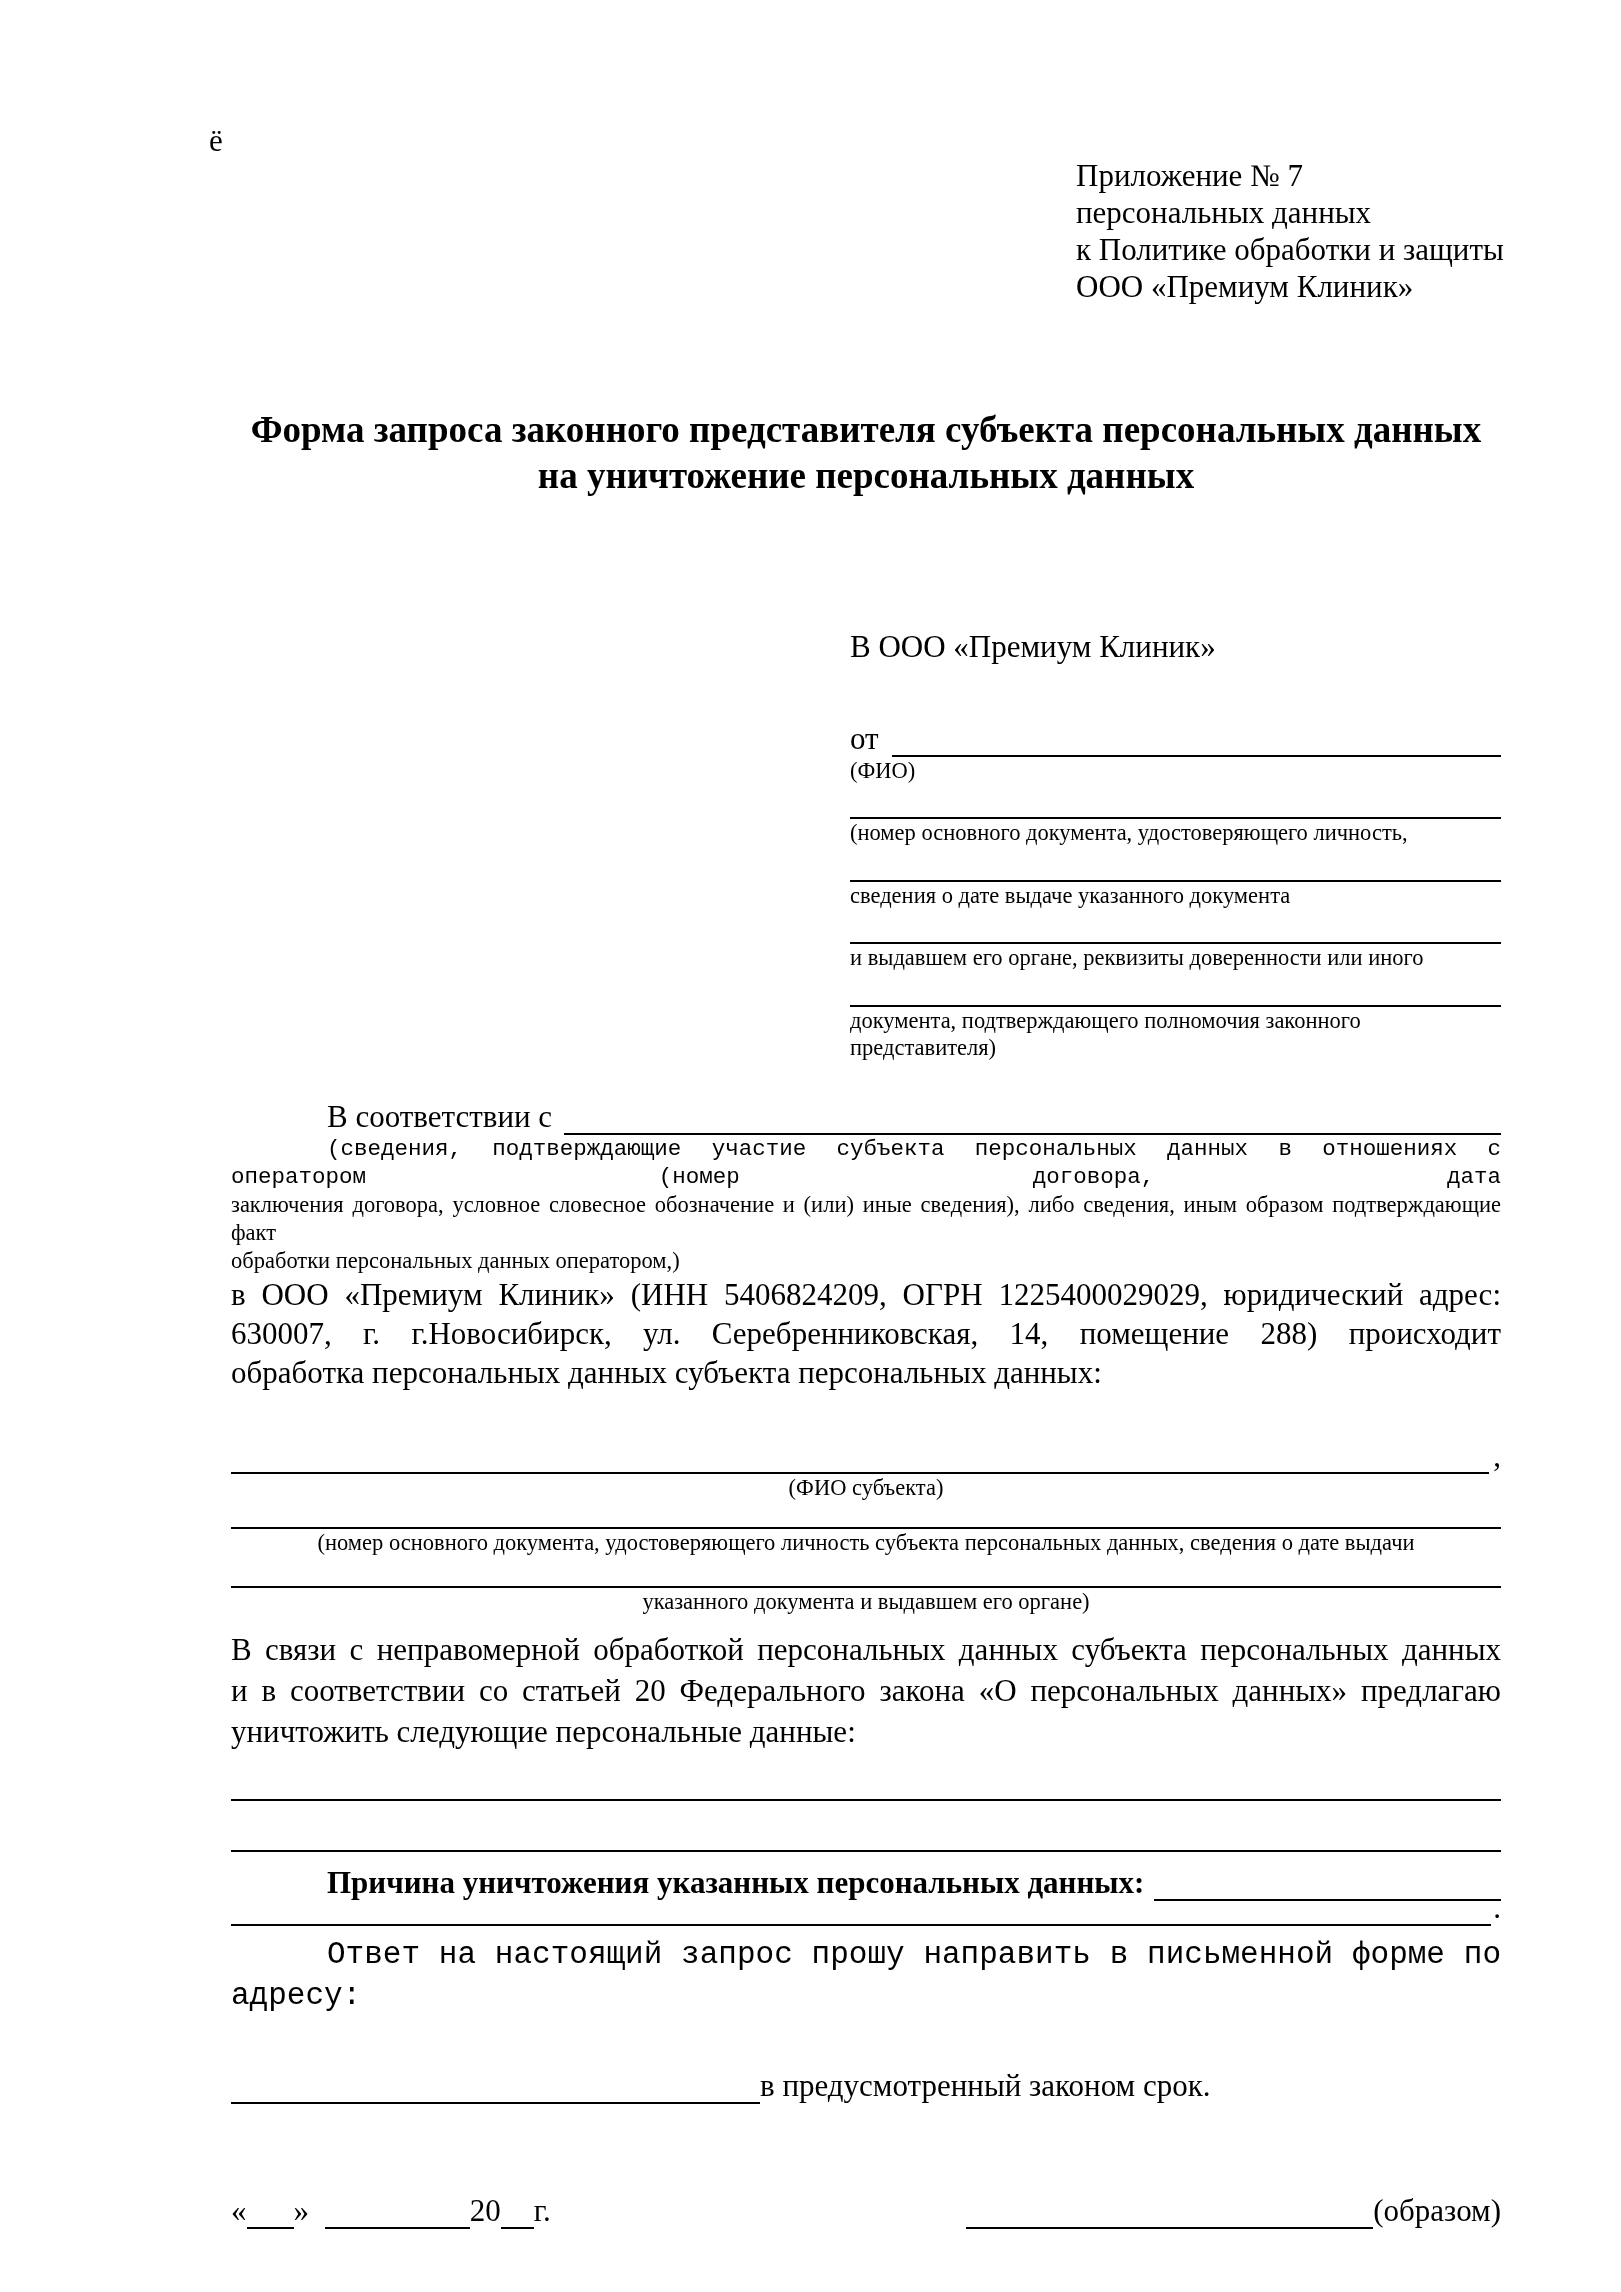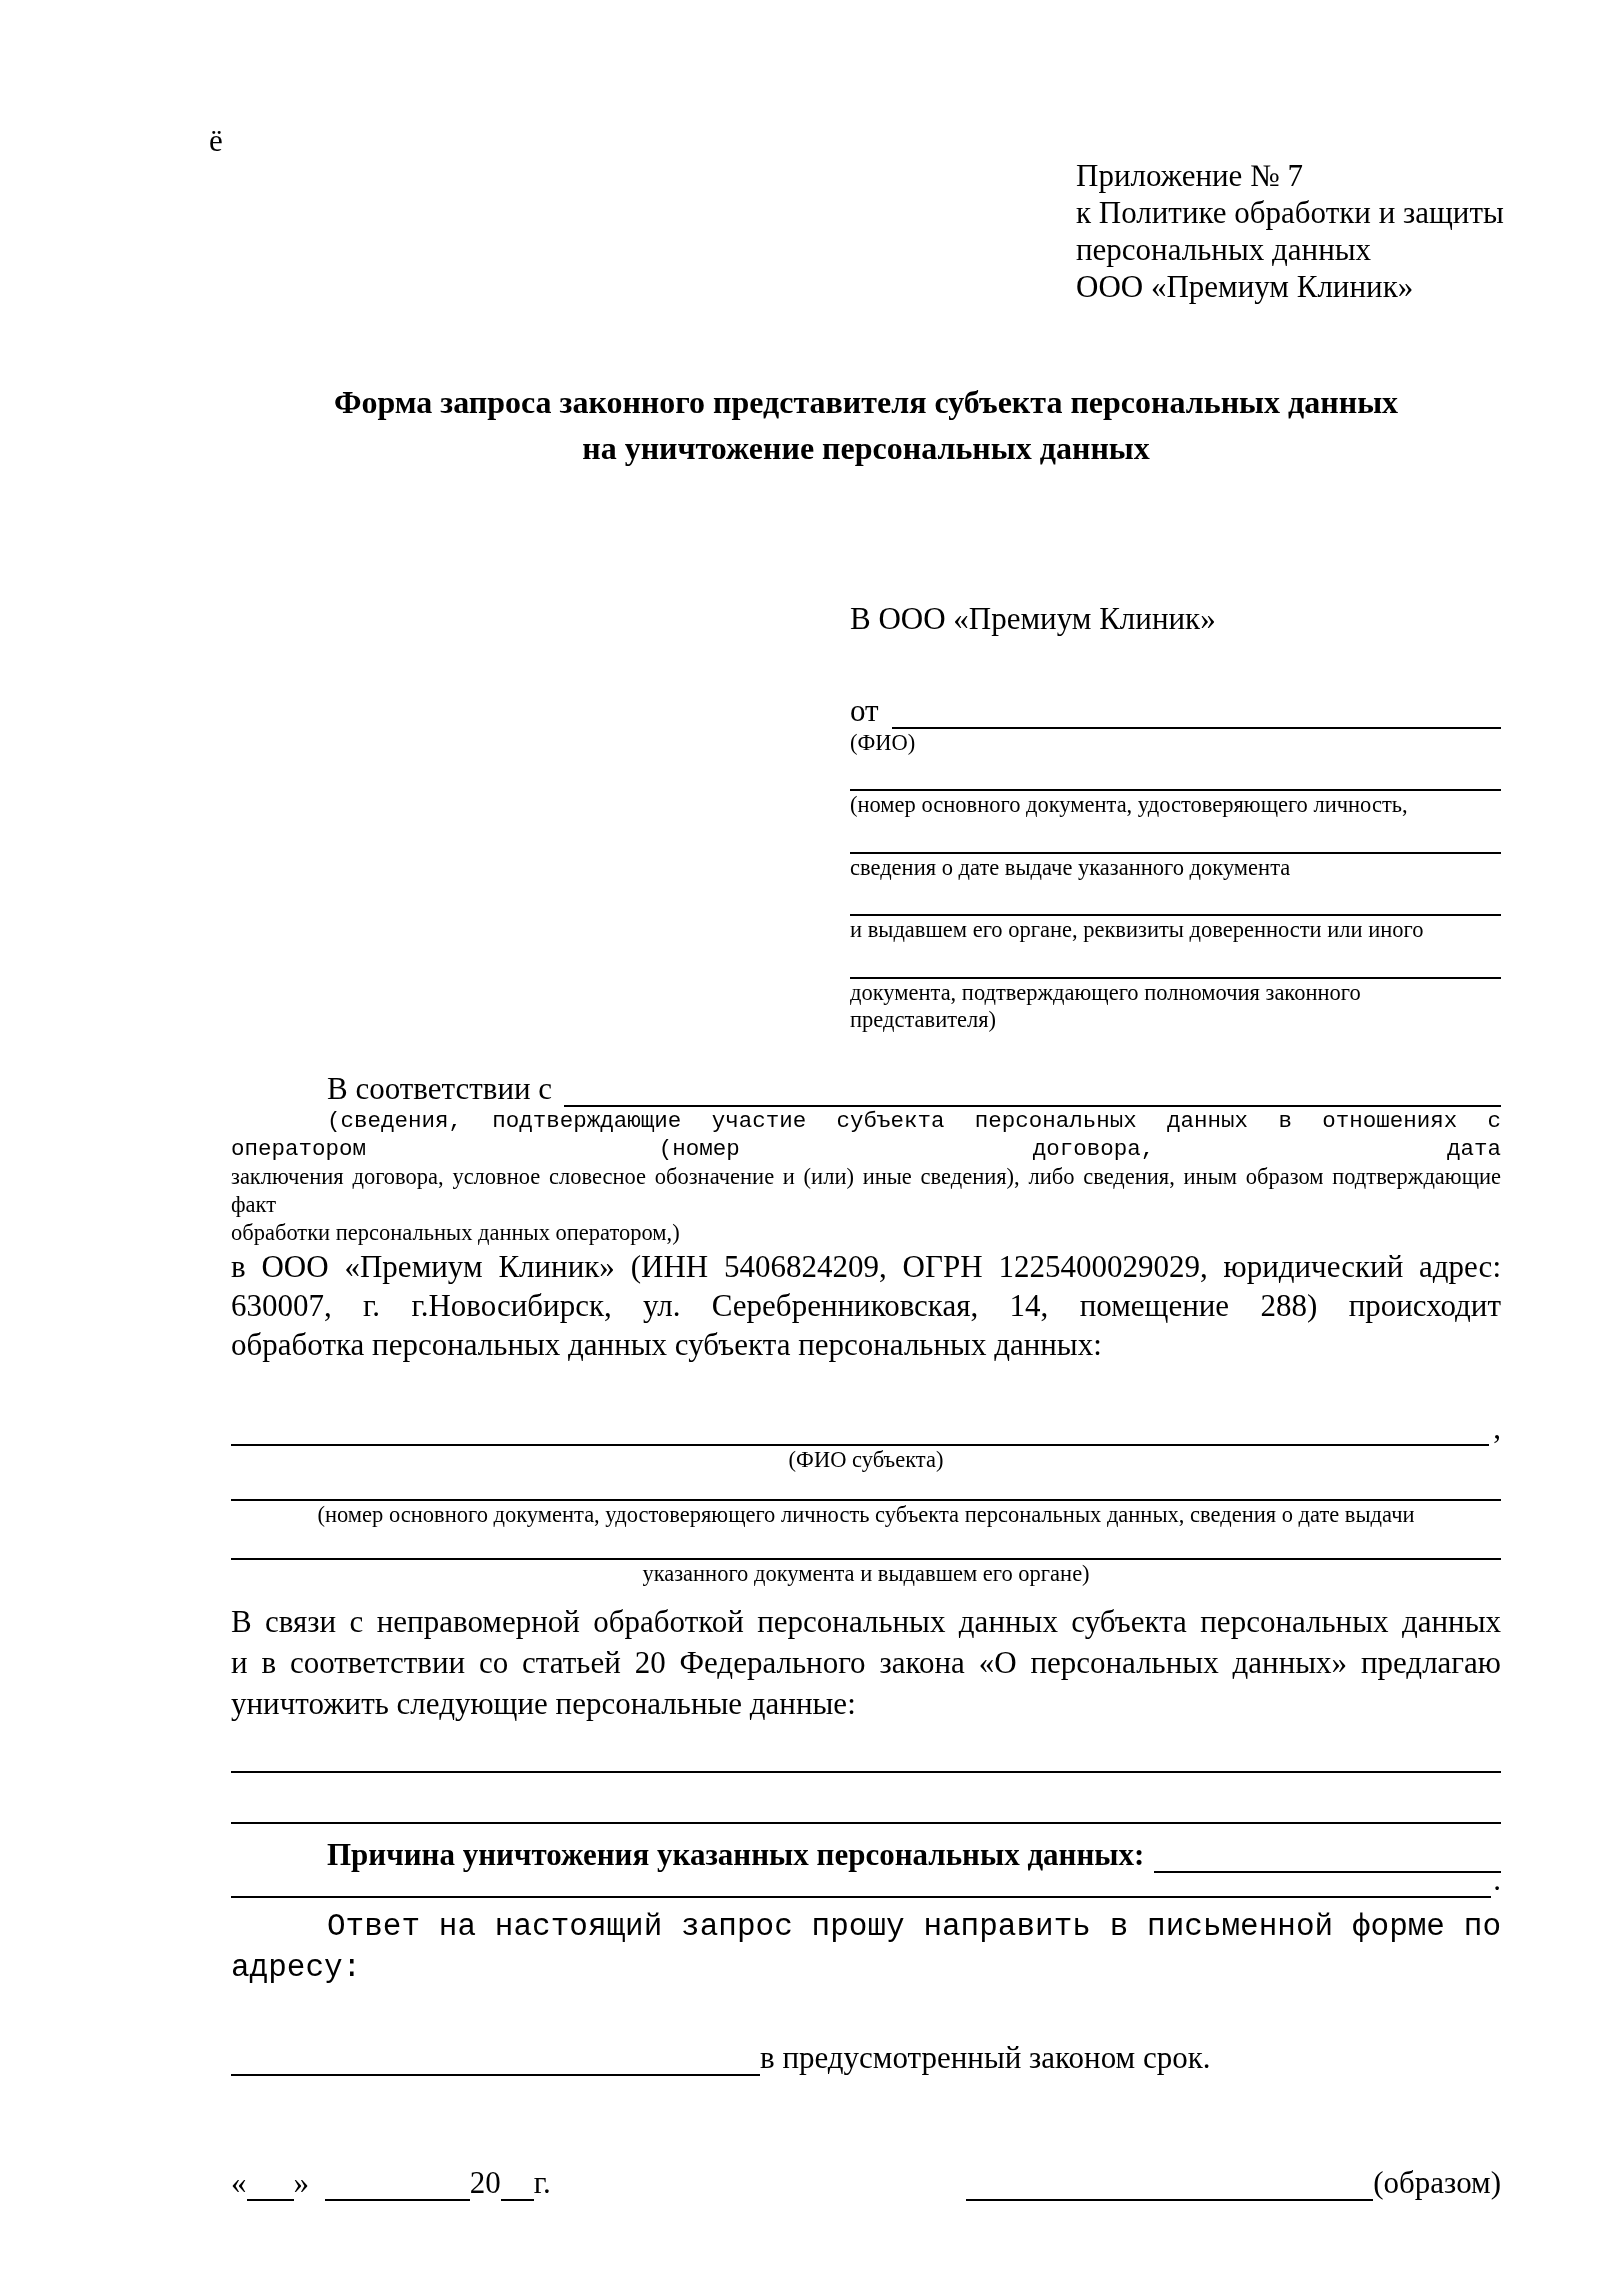--- a/index.html
+++ b/index.html
@@ -16,22 +16,22 @@
     overflow:hidden;
   }
   .ye-mark { position:absolute; left:209px; top:123px; font-size:31px; }
 
   
   .header-note { margin-left:845px; line-height:37px; }
   .header-note div { white-space:nowrap; }
 
   
   .doc-title {
-    margin-top:74px;
-    font-weight:bold; font-size:32px; line-height:46px;
+    margin-top:102px;
+    font-weight:bold; font-size:37px; line-height:46px;
     text-align:center;
   }
   .doc-title div { white-space:nowrap; }
 
   
   .addressee { margin-top:127px; margin-left:619px; }
   .addressee .to-line { line-height:41px; white-space:nowrap; }
   .flex-row { display:flex; align-items:flex-end;margin-top:47px; }
   .from-row { height:43px; }
   .from-row .lbl { padding-right:13.7px; }
@@ -85,22 +85,22 @@
 </style>
 </head>
 <body>
 
 <div class="page">
 
   <div class="ye-mark">ё</div>
 
   <div class="header-note">
     <div>Приложение № 7</div>
+    <div>персональных данных</div>
     <div>к Политике обработки и защиты</div>
-    <div>персональных данных</div>
     <div>ООО «Премиум Клиник»</div>
   </div>
 
   <div class="doc-title">
     <div>Форма запроса законного представителя субъекта персональных данных</div>
     <div>на уничтожение персональных данных</div>
   </div>
 
   <div class="addressee">
     <div class="to-line">В ООО «Премиум Клиник»</div>

